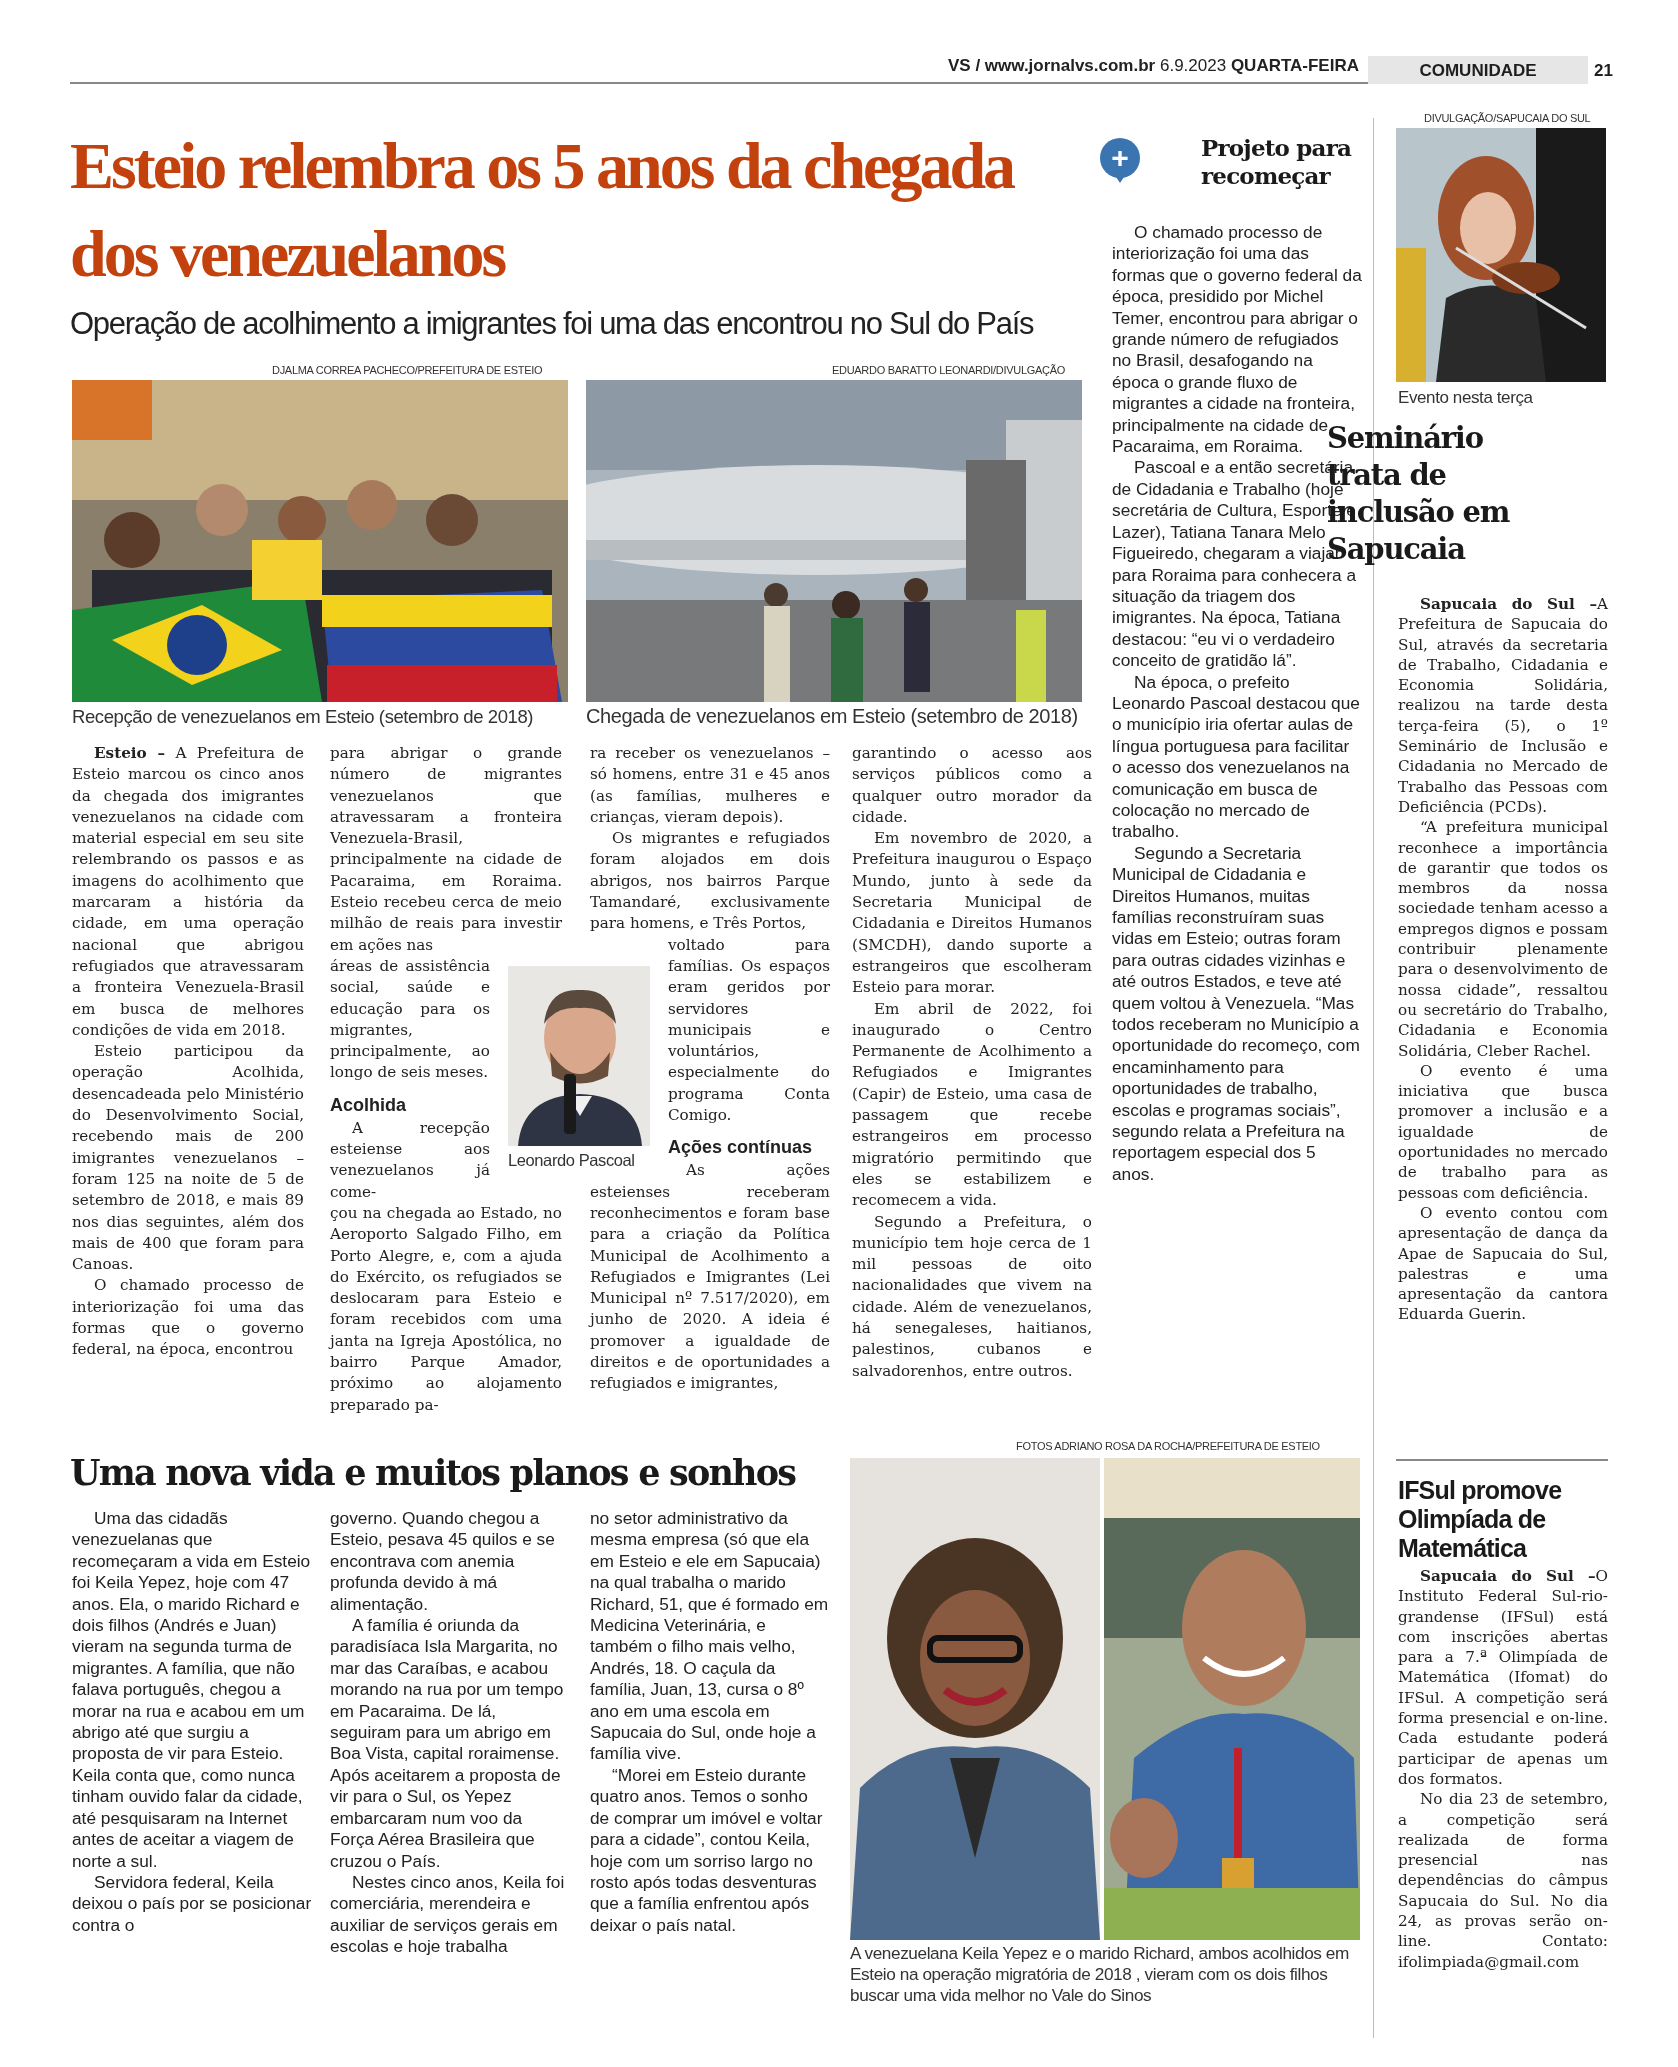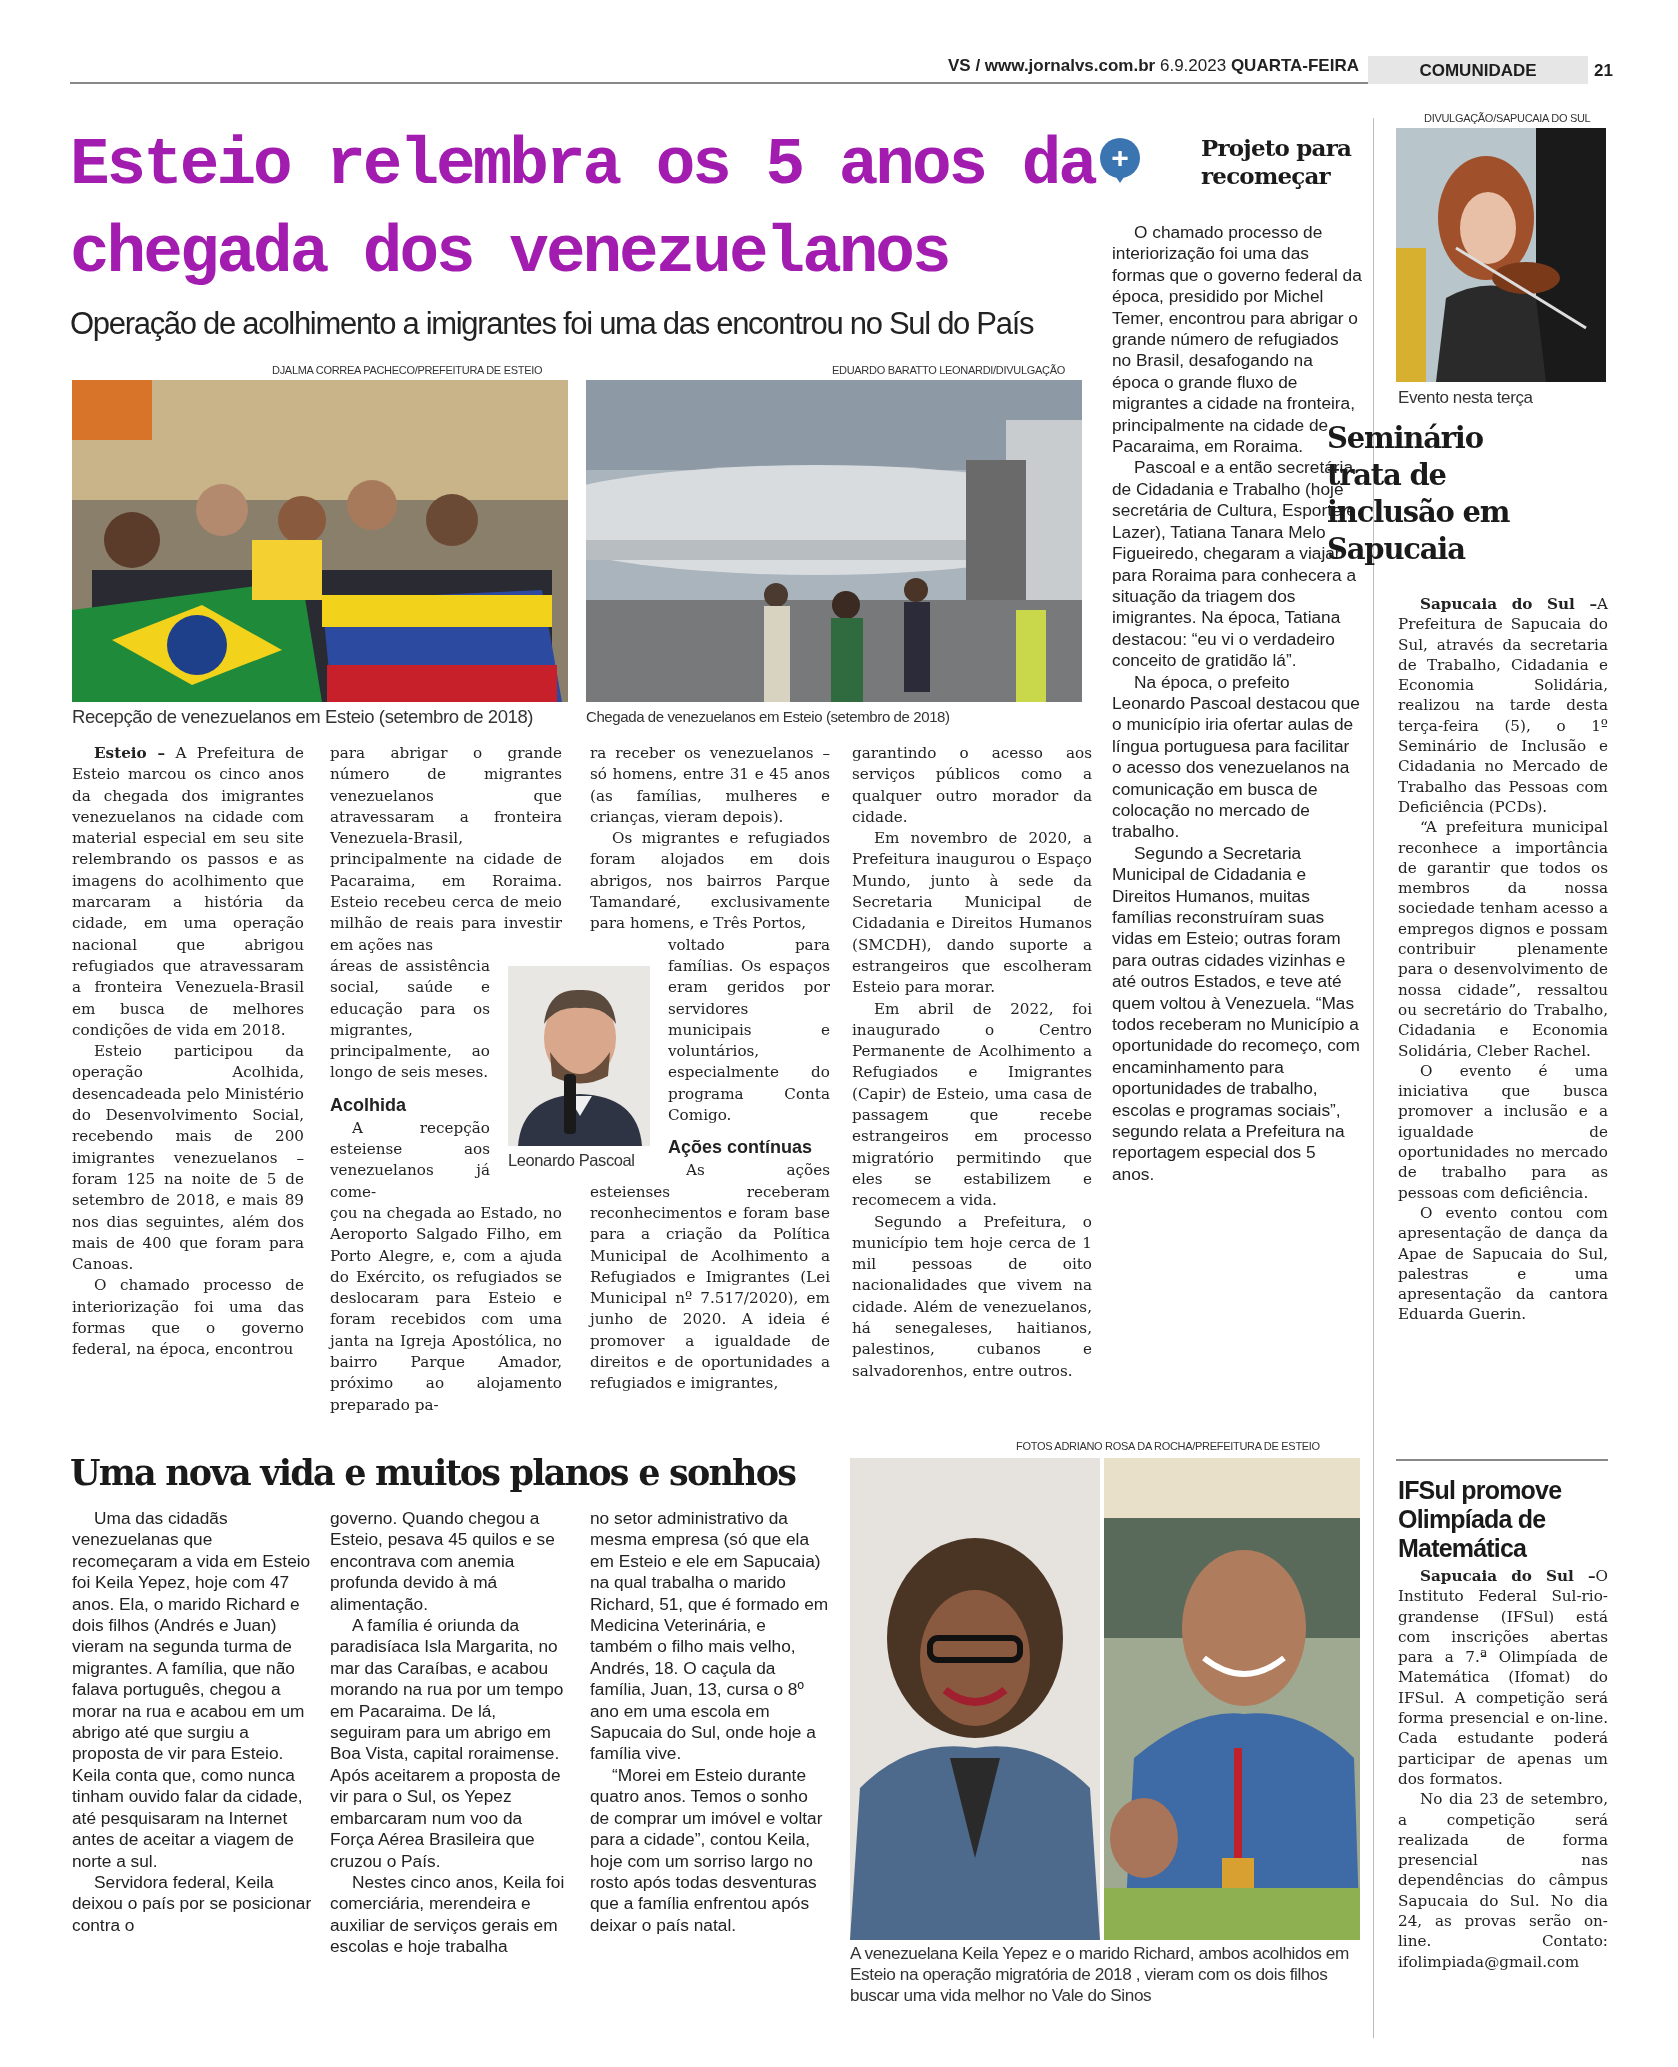--- a/index.html
+++ b/index.html
@@ -4,21 +4,21 @@
 <style>
   html, body { margin:0; padding:0; background:#fff; }
   body { width:1678px; height:2067px; position:relative; overflow:hidden; color:#1e1e1e; font-family:"Liberation Serif", serif; }
   
   .hdr-left { position:absolute; left:948px; top:56px; font-family:"Liberation Sans", sans-serif; font-size:17px; color:#222; white-space:nowrap; }
   .hdr-left b { font-weight:700; }
   .hdr-rule { position:absolute; left:70px; top:82px; width:1300px; height:2px; background:#888; }
   .hdr-section { position:absolute; left:1368px; top:56px; width:220px; height:28px; background:#e6e6e6; font-family:"Liberation Sans", sans-serif; font-weight:700; font-size:17px; text-align:center; line-height:30px; }
   .hdr-page { position:absolute; left:1594px; top:56px; font-family:"Liberation Sans", sans-serif; font-weight:700; font-size:17px; line-height:30px; }
   .credit { position:absolute; font-family:"Liberation Sans", sans-serif; font-size:11px; color:#333; letter-spacing:-0.3px; white-space:nowrap; text-transform:uppercase; }
-  h1.main { position:absolute; left:70px; top:122px; width:1030px; margin:0; font-family:Liberation Mono, monospace; font-weight:700; font-size:66px; line-height:88px; letter-spacing:-3px; color:#a21caf; }
+  h1.main { position:absolute; left:70px; top:122px; width:1030px; margin:0; font-family:Liberation Serif, serif; font-weight:700; font-size:66px; line-height:88px; letter-spacing:-3px; color:#c2410c; }
   .subhead { position:absolute; left:70px; top:306px; font-family:"Liberation Sans", sans-serif; font-size:31px; letter-spacing:-1.3px; color:#222; white-space:nowrap; }
   .photo { position:absolute; overflow:hidden; }
   .caption { position:absolute; font-family:"Liberation Sans", sans-serif; font-size:17px; color:#333; letter-spacing:-0.4px; line-height:21px; }
   .col { position:absolute; font-family:"DejaVu Serif", serif; font-size:15.2px; line-height:21.3px; color:#222; text-align:justify; hyphens:manual; }
   .col p { margin:0; text-indent:22px; }
   .col p.noind { text-indent:0; }
   .col .lead { font-weight:700; }
   .col h3 { margin:10px 0 2px 0; font-family:"Liberation Sans", sans-serif; font-weight:700; font-size:18px; line-height:22px; }
   .sans-col { position:absolute; font-family:"Liberation Sans", sans-serif; font-size:17.3px; line-height:21.4px; color:#222; }
   .sans-col p { margin:0; text-indent:22px; }
@@ -82,21 +82,21 @@
     <circle cx="260" cy="225" r="14" fill="#3a2a22"></circle>
     <rect x="245" y="238" width="32" height="84" fill="#2f6b3f"></rect>
     <circle cx="330" cy="210" r="12" fill="#4a3428"></circle>
     <rect x="318" y="222" width="26" height="90" fill="#2b2b3a"></rect>
     <circle cx="190" cy="215" r="12" fill="#4a3a30"></circle>
     <rect x="178" y="226" width="26" height="96" fill="#d8d3c0"></rect>
     <rect x="430" y="230" width="30" height="92" fill="#c8d84a"></rect>
   </svg>
 </div>
 <div class="caption" style="left:72px; top:706px; font-size:18.5px;">Recepção de venezuelanos em Esteio (setembro de 2018)</div>
-<div class="caption" style="left:586px; top:706px; font-size:15px;">Chegada de venezuelanos em Esteio (setembro de 2018)</div>
+<div class="caption" style="left:586px; top:706px; font-size:20px;">Chegada de venezuelanos em Esteio (setembro de 2018)</div>
 
 <div class="col" style="left:72px; top:743px; width:232px;">
   <p><span class="lead">Esteio –</span><span> A Prefeitura de Esteio marcou os cinco anos da chegada dos imigrantes venezuelanos na cidade com material especial em seu site relembrando os passos e as imagens do acolhimento que marcaram a história da cidade, em uma operação nacional que abrigou refugiados que atravessaram a fronteira Venezuela-Brasil em busca de melhores condições de vida em 2018.</span></p>
   <p>Esteio participou da operação Acolhida, desencadeada pelo Ministério do Desenvolvimento Social, recebendo mais de 200 imigrantes venezuelanos – foram 125 na noite de 5 de setembro de 2018, e mais 89 nos dias seguintes, além dos mais de 400 que foram para Canoas.</p>
   <p>O chamado processo de interiorização foi uma das formas que o governo federal, na época, encontrou</p>
 </div>
 
 <div class="col" style="left:330px; top:743px; width:232px;">
   <p class="noind">para abrigar o grande número de migrantes venezuelanos que atravessaram a fronteira Venezuela-Brasil, principalmente na cidade de Pacaraima, em Roraima. Esteio recebeu cerca de meio milhão de reais para investir em ações nas</p>
   <p class="noind" style="width:160px;">áreas de assistência social, saúde e educação para os migrantes, principalmente, ao longo de seis meses.</p>

